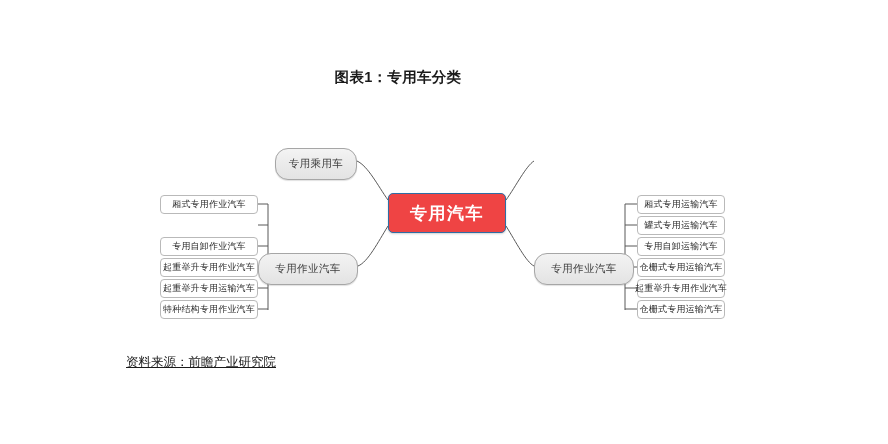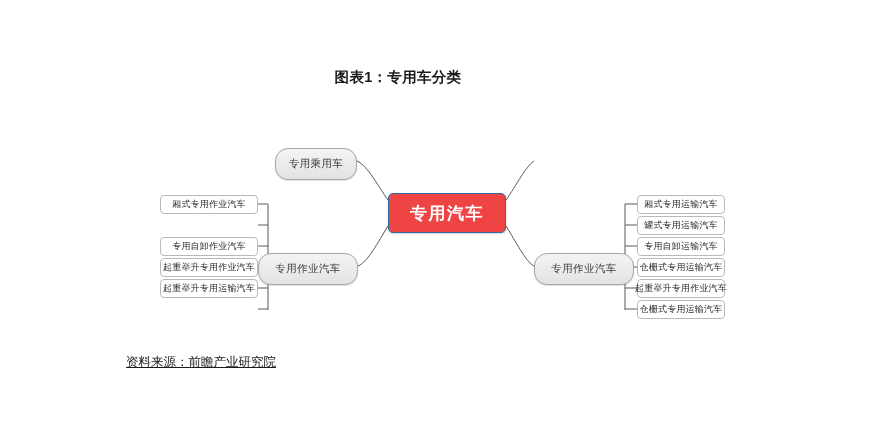--- a/index.html
+++ b/index.html
@@ -159,20 +159,21 @@
 
 
   <div class="node node-branch branch-op">专用作业汽车</div>
 
   <div class="node node-branch branch-tr">专用作业汽车</div>
 
   <div class="node node-leaf leaf-left lt0">厢式专用作业汽车</div>
   <div class="node node-leaf leaf-left lt2">专用自卸作业汽车</div>
   <div class="node node-leaf leaf-left lt3">起重举升专用作业汽车</div>
   <div class="node node-leaf leaf-left lt4">起重举升专用运输汽车</div>
+  <div class="node node-leaf leaf-left lt5">特种结构专用作业汽车</div>
 
   <div class="node node-leaf leaf-right lt0">厢式专用运输汽车</div>
   <div class="node node-leaf leaf-right lt1">罐式专用运输汽车</div>
   <div class="node node-leaf leaf-right lt2">专用自卸运输汽车</div>
   <div class="node node-leaf leaf-right lt3">仓栅式专用运输汽车</div>
   <div class="node node-leaf leaf-right lt4">起重举升专用作业汽车</div>
   <div class="node node-leaf leaf-right lt5">仓栅式专用运输汽车</div>
 
   <div class="source-note">资料来源：前瞻产业研究院</div>
 

